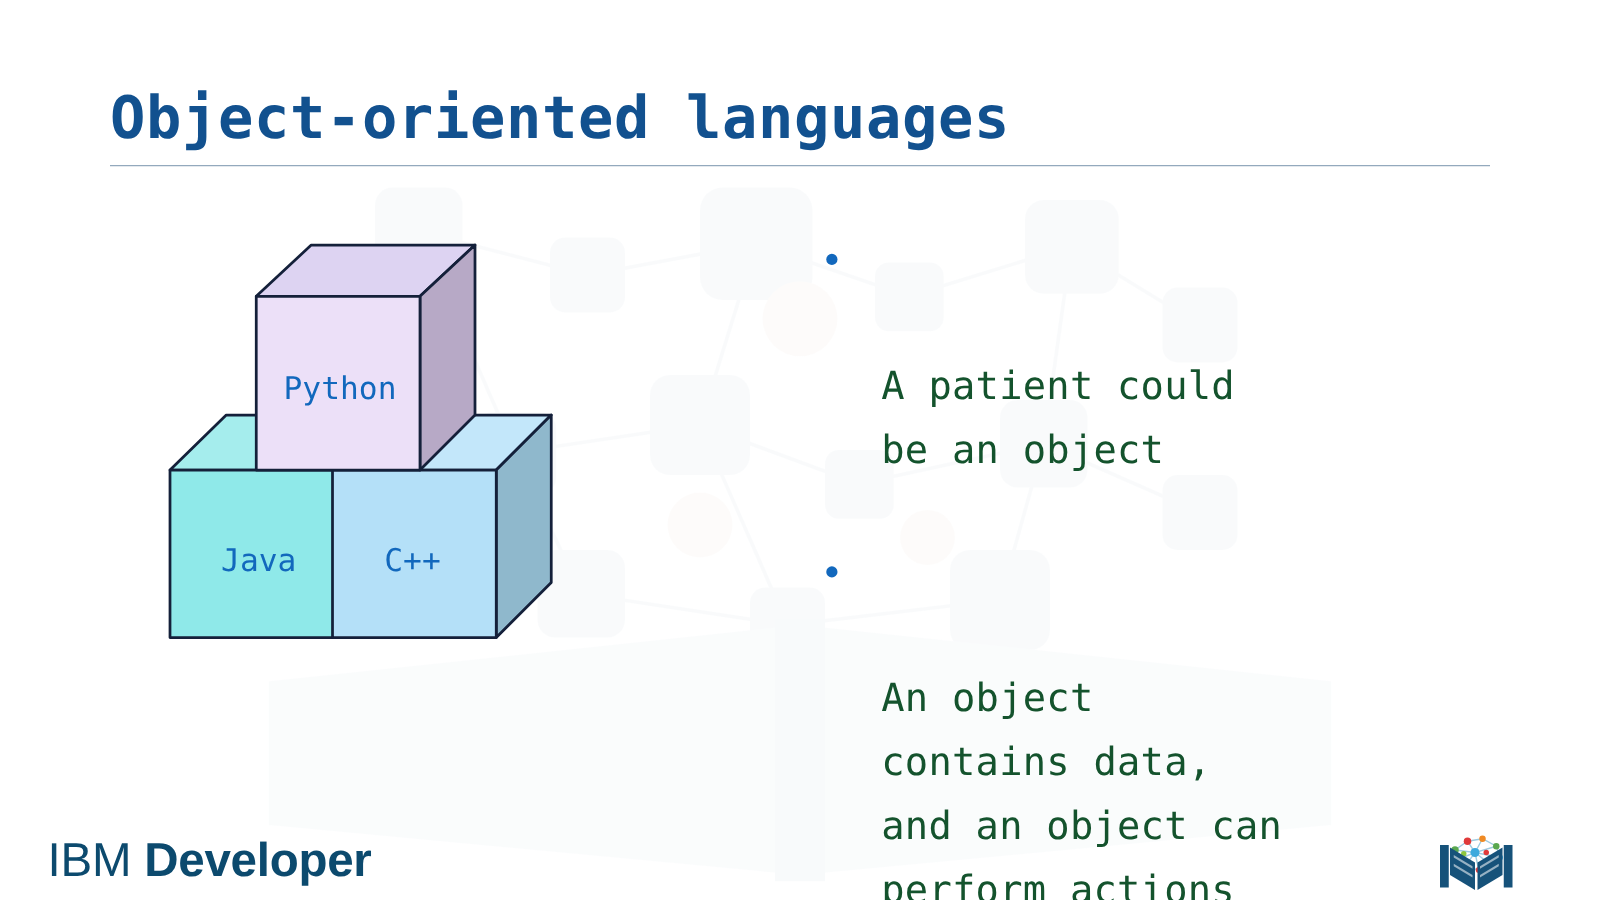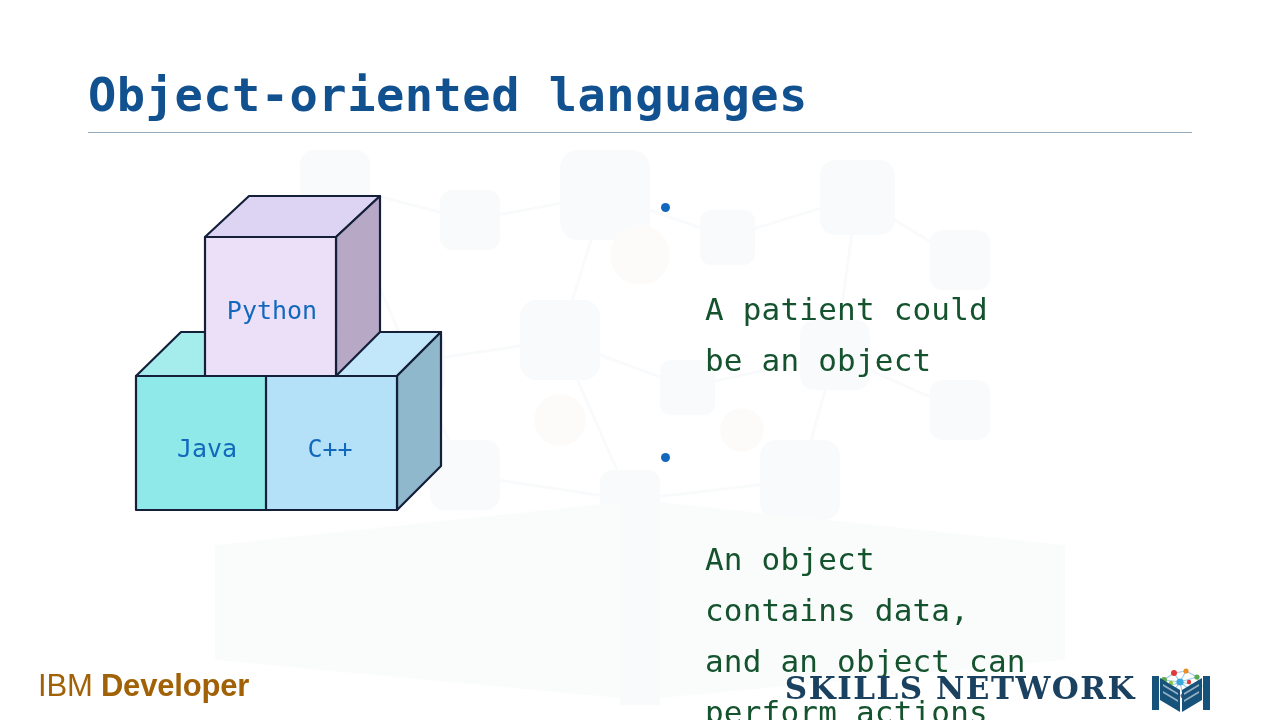--- a/index.html
+++ b/index.html
@@ -95,22 +95,22 @@
     border-radius: 50%;
     background: #1268bd;
   }
 
   
   #footer-left {
     position: absolute;
     left: 38px;
     top: 668px;
     font-family: "Liberation Sans", sans-serif;
-    font-size: 31px;
-    color: #a16207;
+    font-size: 38px;
+    color: #0c4a6e;
     letter-spacing: -0.2px;
     white-space: nowrap;
   }
   #footer-left .ibm-word { font-weight: normal; }
   #footer-left .dev-word { font-weight: bold; }
 
   #footer-right {
     position: absolute;
     right: 28px;
     top: 662px;
@@ -219,21 +219,20 @@
       <span>An object
 contains data,
 and an object can
 perform actions</span>
     </div>
   </div>
 
   <div id="footer-left"><span class="ibm-word">IBM</span><span> </span><span class="dev-word">Developer</span></div>
 
   <div id="footer-right">
-    <div id="skills-network-text">SKILLS NETWORK</div>
     <svg id="skills-network-mark" width="62" height="52" viewBox="0 0 62 52" xmlns="http://www.w3.org/2000/svg">
 
       <g stroke="#9ecbe0" stroke-width="1.1" fill="none">
         <path d="M14 18 L24 11 L36 9 L47 15 L50 24 L44 31 L33 34 L22 31 L15 26 Z"></path>
         <path d="M24 11 L30 20 L44 31"></path>
         <path d="M14 18 L30 20 L36 9"></path>
         <path d="M22 31 L30 20 L47 15"></path>
         <path d="M15 26 L30 20 L50 24"></path>
         <path d="M33 34 L30 20"></path>
       </g>

